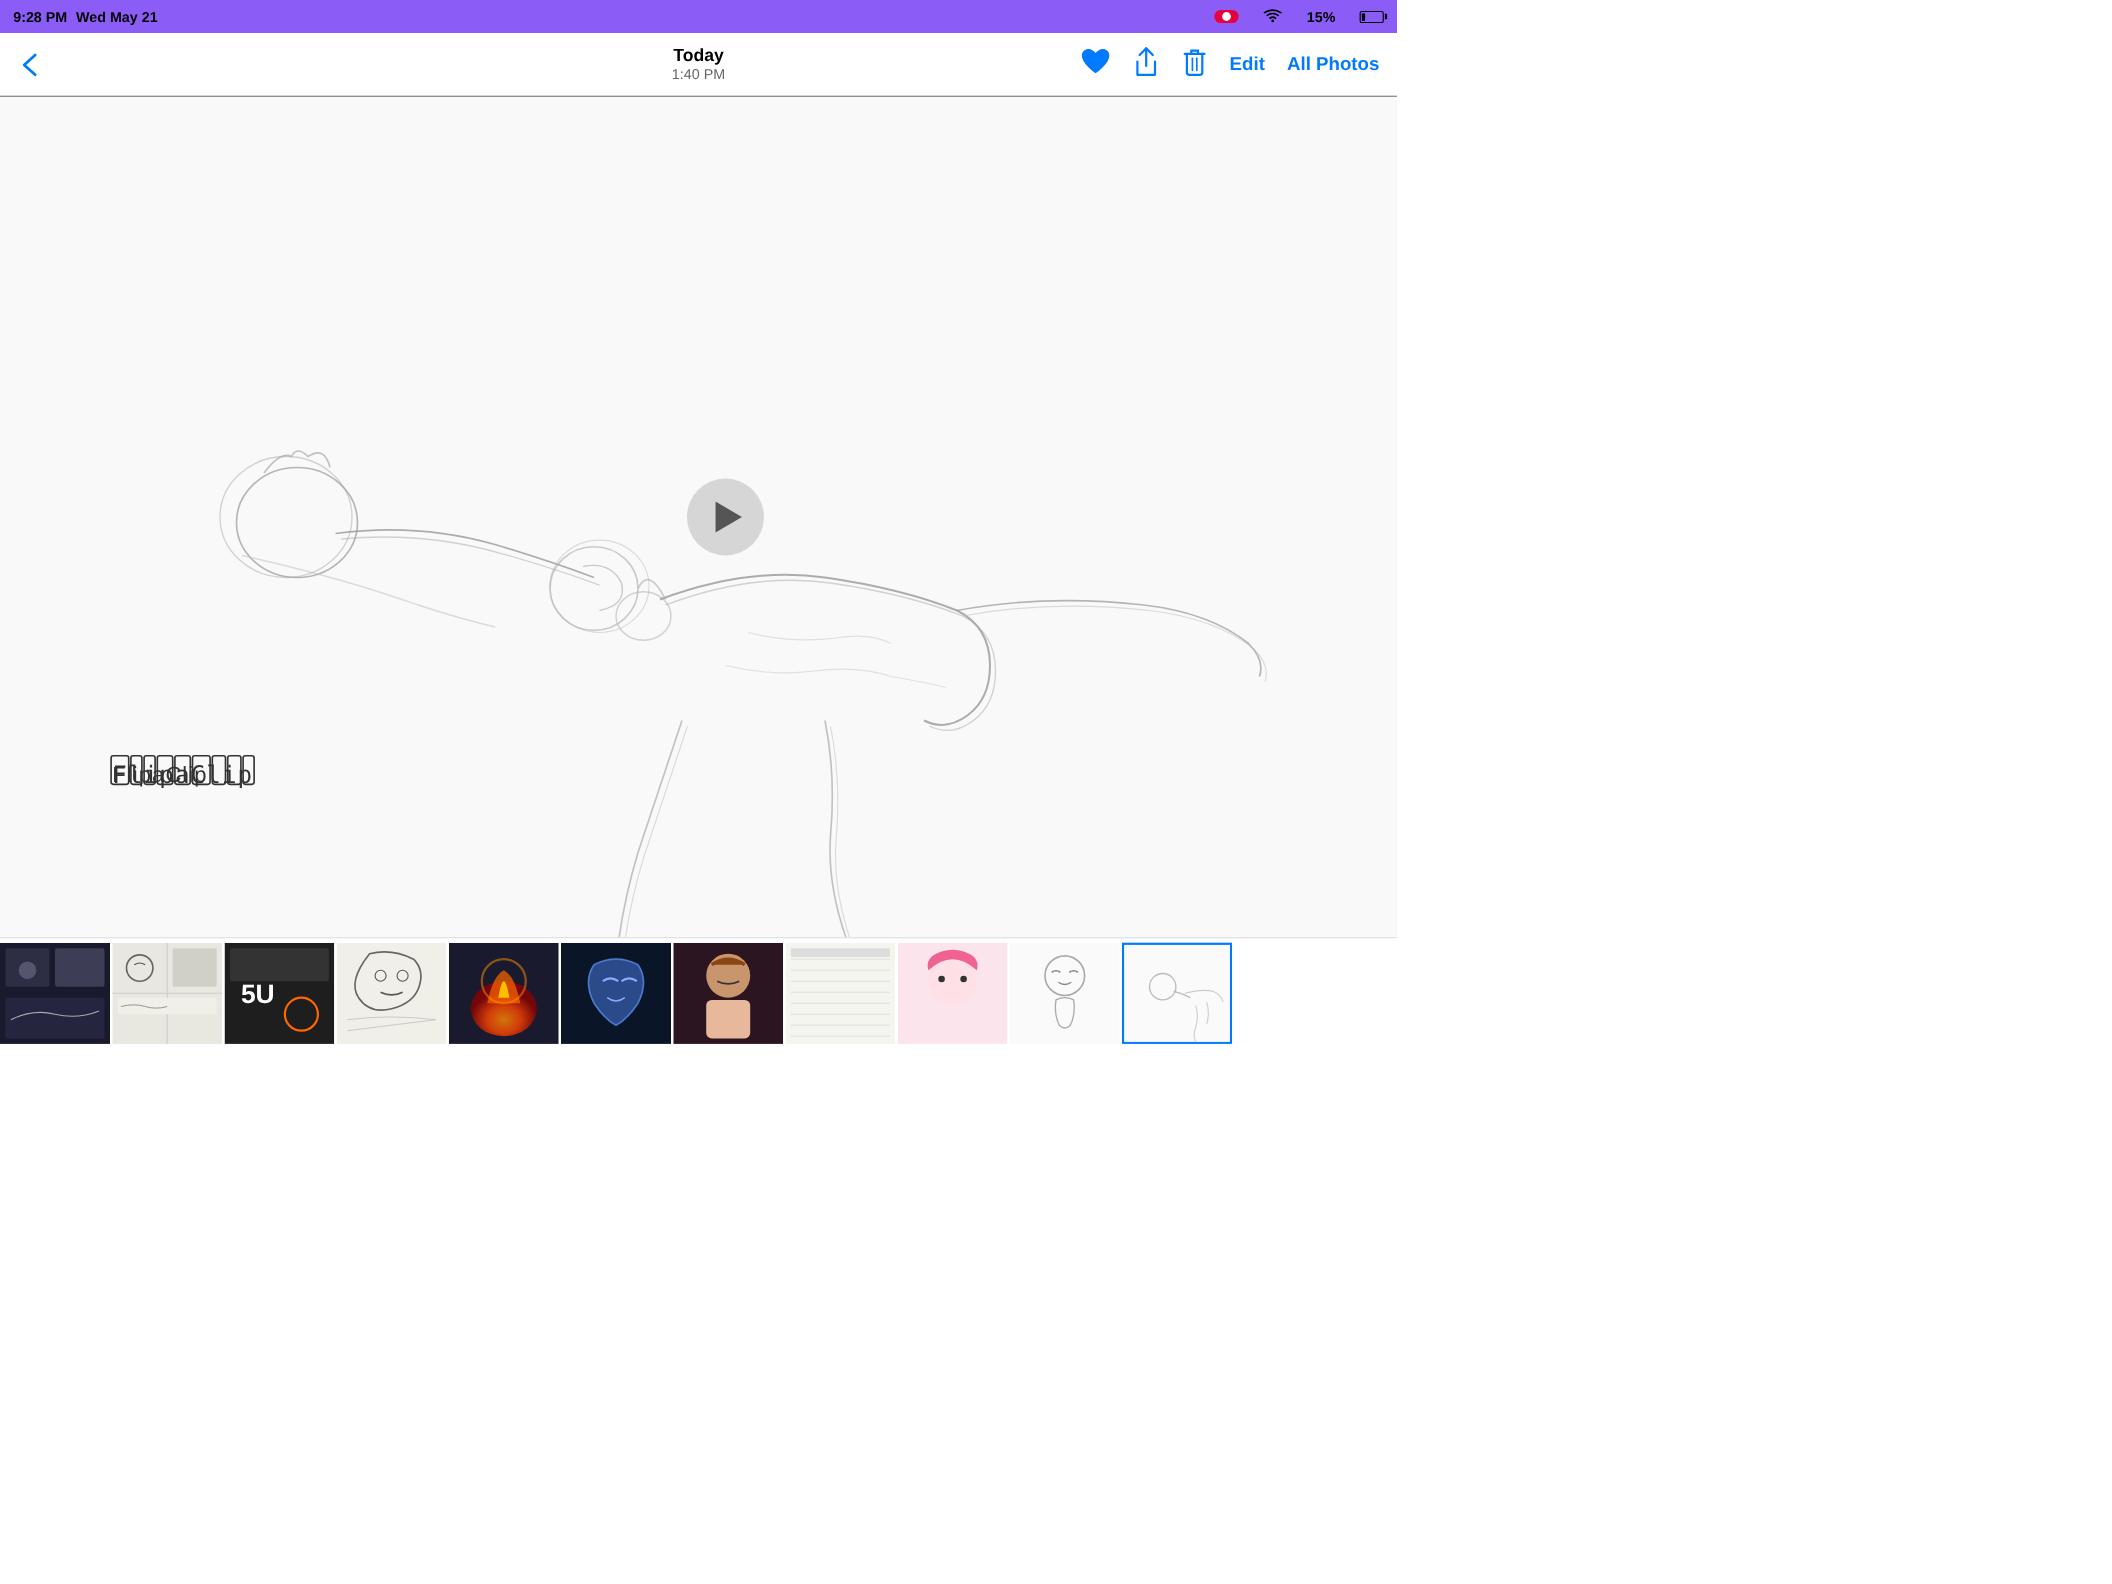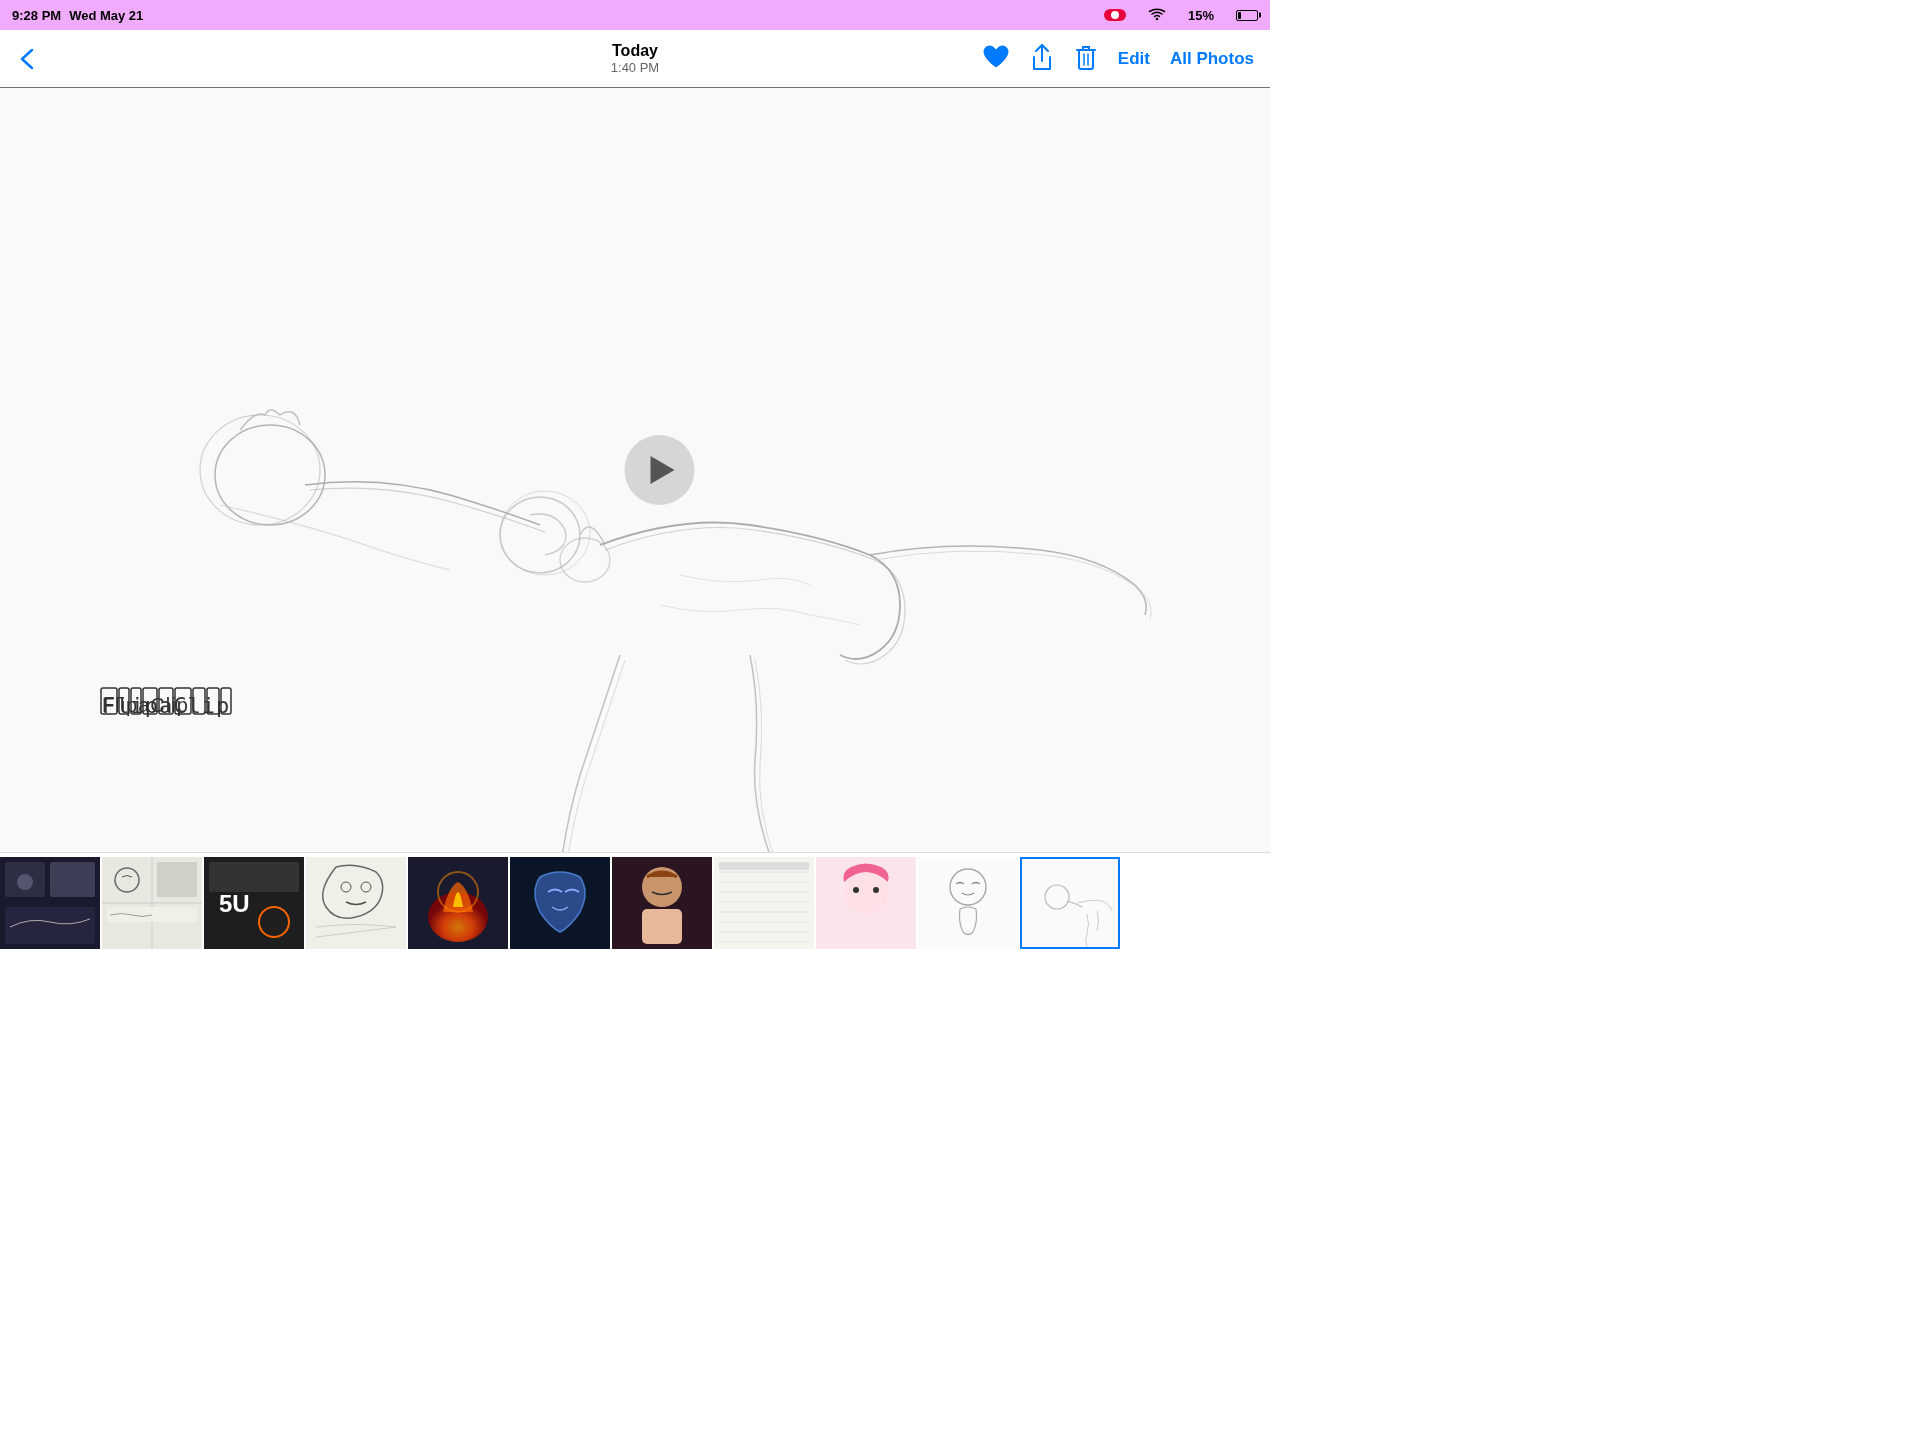--- a/index.html
+++ b/index.html
@@ -11,21 +11,21 @@
       font-family: -apple-system, BlinkMacSystemFont, 'Helvetica Neue', sans-serif;
       overflow: hidden;
       position: relative;
     }
 
     
     .status-bar {
       position: absolute;
       top: 0; left: 0; right: 0;
       height: 30px;
-      background: #f0abfc;
+      background: #8b5cf6;
       display: flex;
       align-items: center;
       justify-content: space-between;
       padding: 4px 12px;
       z-index: 10;
     }
     .status-left {
       display: flex;
       align-items: center;
       gap: 8px;

